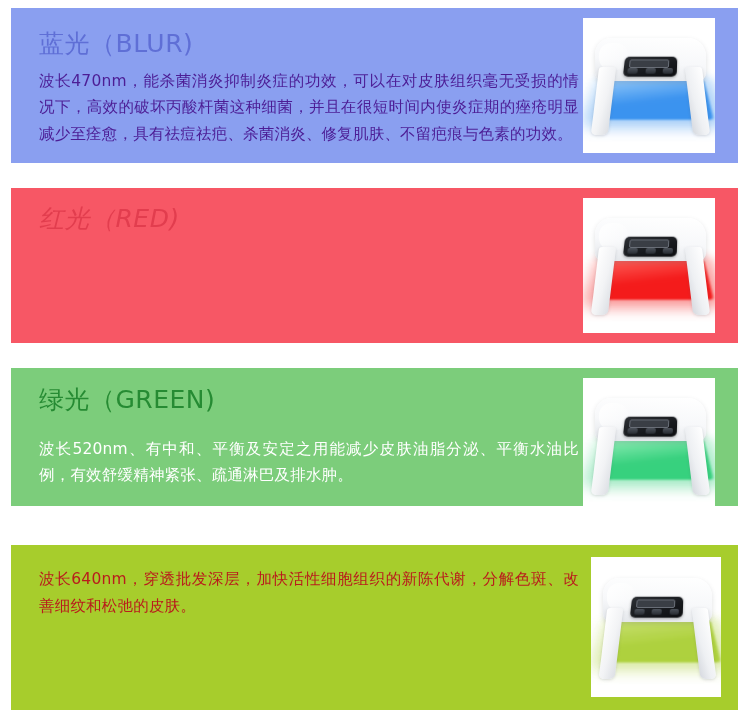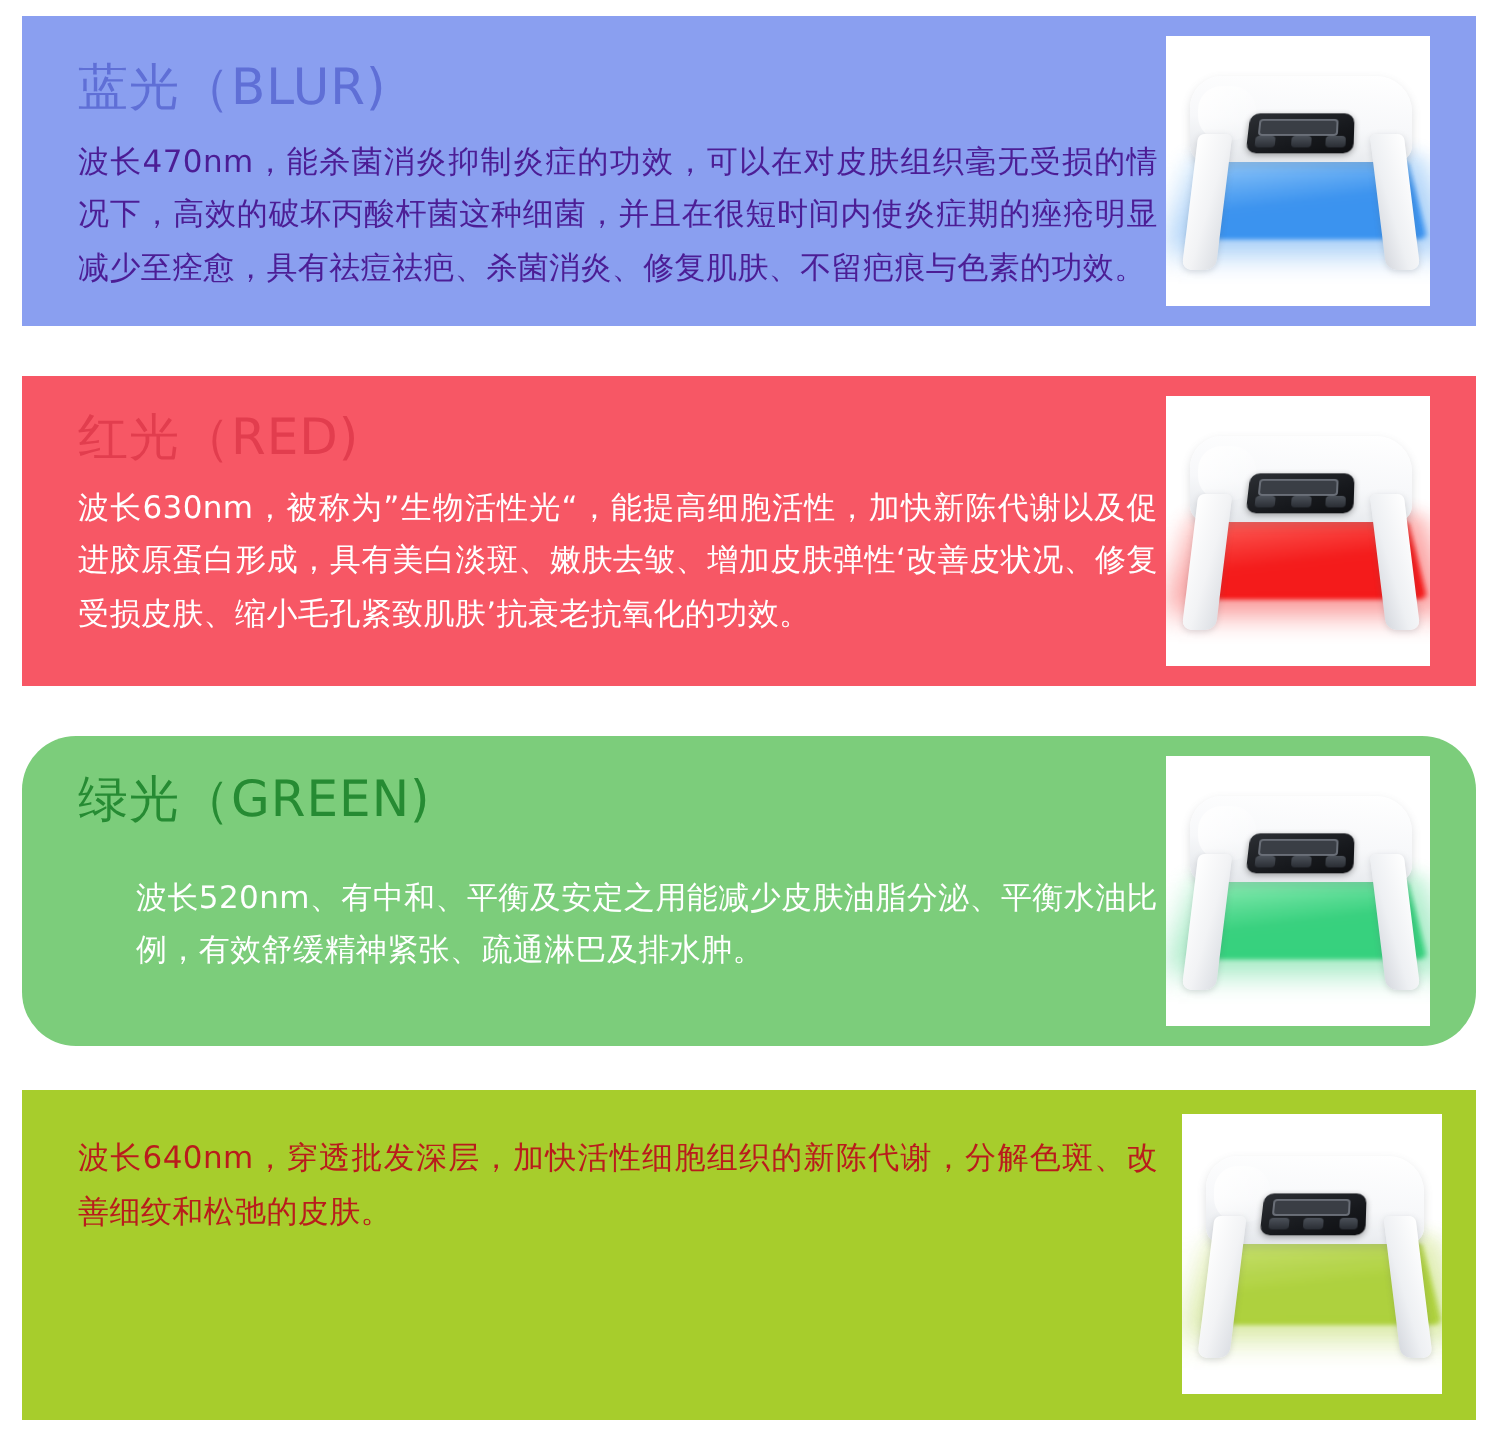--- a/index.html
+++ b/index.html
@@ -213,23 +213,22 @@
               <div class="key"></div>
               <div class="key"></div>
             </div>
           </div>
         </div>
       </div>
     </div>
   </div>
 
   <div class="card" style="top: 188px; height: 155px; background: rgb(247, 87, 101);" id="card1">
-    <div class="card-body" style="padding-top:17px;">
+    <div class="card-body" style="padding-top:17px;font-style:italic;">
       <div class="card-title" style="color: rgb(226, 61, 78);">红光（RED)</div>
-      <div class="card-desc" style="margin-top: 8px; color: rgb(255, 255, 255);">波长630nm，被称为”生物活性光“，能提高细胞活性，加快新陈代谢以及促进胶原蛋白形成，具有美白淡斑、嫩肤去皱、增加皮肤弹性‘改善皮状况、修复受损皮肤、缩小毛孔紧致肌肤’抗衰老抗氧化的功效。</div>
     </div>
     <div class="photo" style="left:572px; top:10px; width:132px; height:135px;">
       <div class="device">
         <div class="glow" style="background: linear-gradient(170deg, rgb(255, 106, 99) 0%, rgb(244, 27, 27) 55%, rgb(244, 27, 27) 100%);"></div>
         <div class="arch">
           <div class="top"></div>
           <div class="leg-l"></div>
           <div class="leg-r"></div>
           <div class="panel">
             <div class="screen"></div>
@@ -237,24 +236,24 @@
               <div class="key"></div>
               <div class="key"></div>
               <div class="key"></div>
             </div>
           </div>
         </div>
       </div>
     </div>
   </div>
 
-  <div class="card" style="top: 368px; height: 155px; background: rgb(124, 205, 123); border-radius: 27px;" id="card2">
+  <div class="card" style="top: 368px; height: 138px; background: rgb(124, 205, 123);" id="card2">
     <div class="card-body" style="padding-top:18px;">
       <div class="card-title" style="color: rgb(38, 139, 51);">绿光（GREEN)</div>
-      <div class="card-desc" style="margin-top: 22px; color: rgb(255, 255, 255); margin-left: 29px;">波长520nm、有中和、平衡及安定之用能减少皮肤油脂分泌、平衡水油比例，有效舒缓精神紧张、疏通淋巴及排水肿。</div>
+      <div class="card-desc" style="margin-top: 22px; color: rgb(255, 255, 255);">波长520nm、有中和、平衡及安定之用能减少皮肤油脂分泌、平衡水油比例，有效舒缓精神紧张、疏通淋巴及排水肿。</div>
     </div>
     <div class="photo" style="left:572px; top:10px; width:132px; height:135px;">
       <div class="device">
         <div class="glow" style="background: linear-gradient(170deg, rgb(155, 240, 189) 0%, rgb(55, 209, 126) 55%, rgb(55, 209, 126) 100%);"></div>
         <div class="arch">
           <div class="top"></div>
           <div class="leg-l"></div>
           <div class="leg-r"></div>
           <div class="panel">
             <div class="screen"></div>

